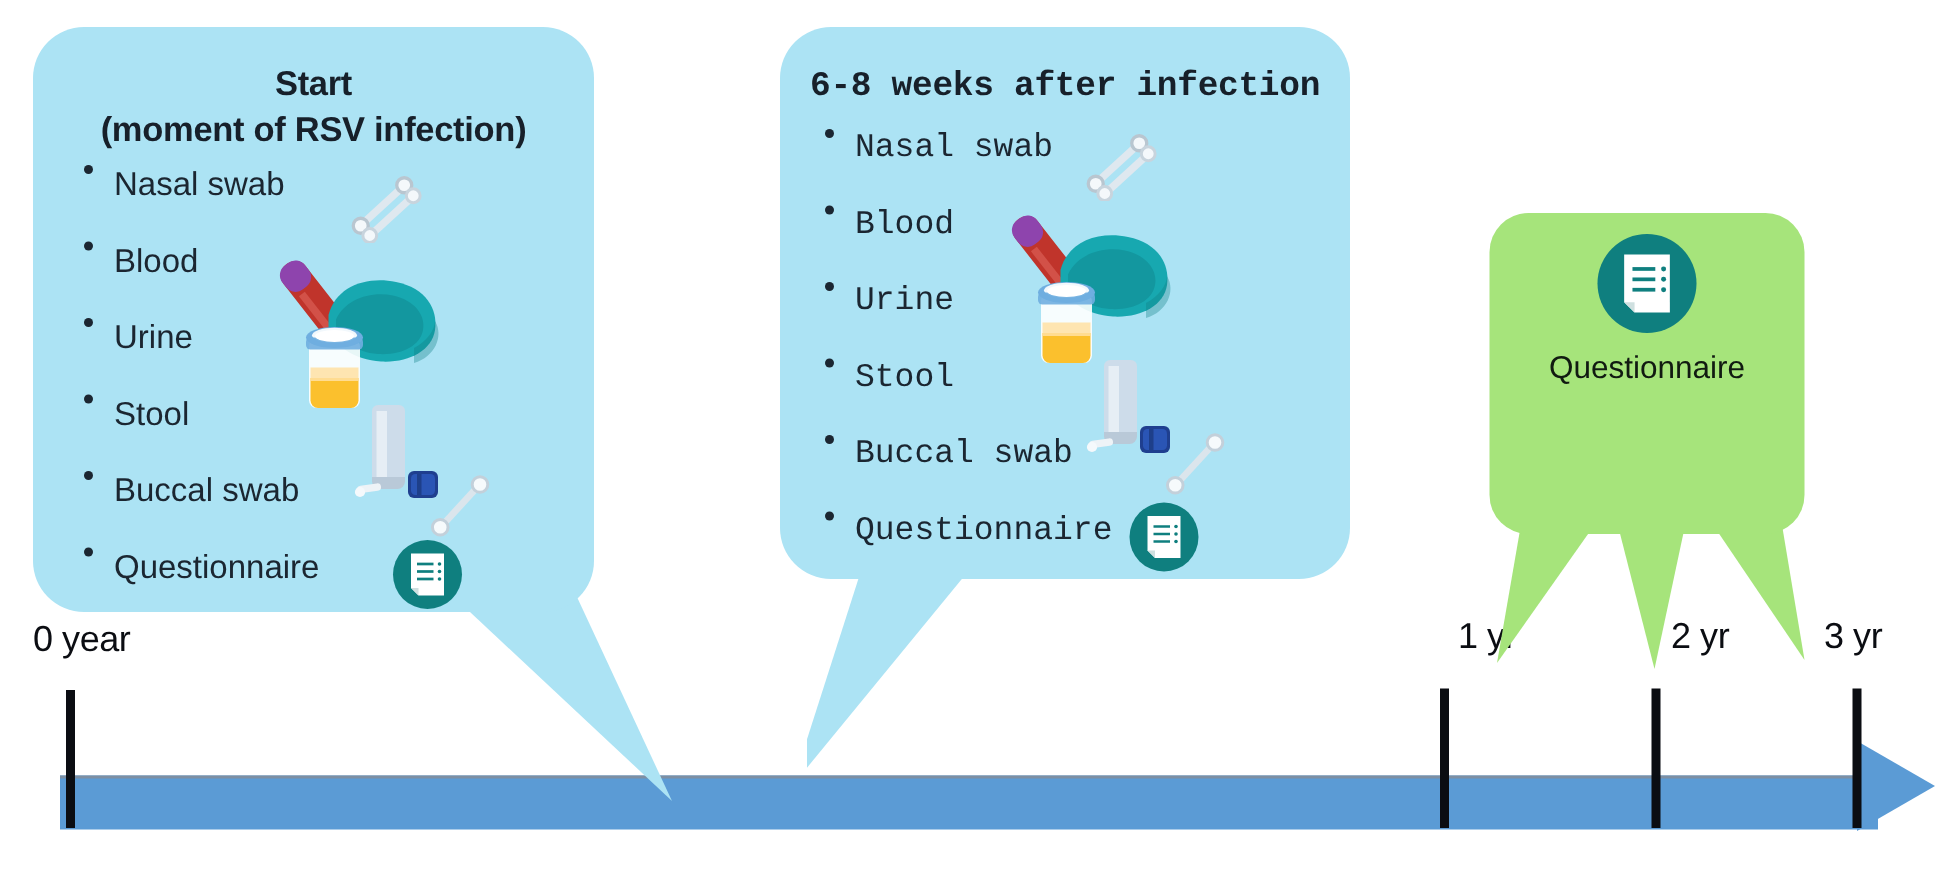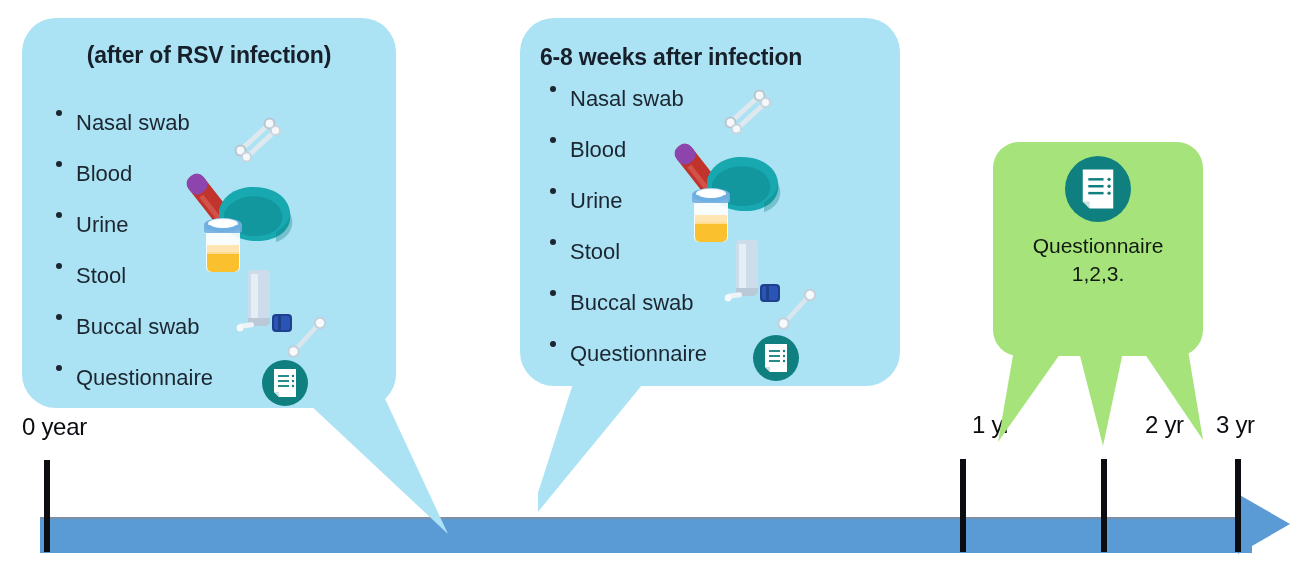--- a/index.html
+++ b/index.html
@@ -166,35 +166,36 @@
   <div id="timeline-bar"></div>
   <div id="timeline-arrow"></div>
 
   <div class="tick" style="left:44px; top:460px; height:92px;"></div>
   <div class="tick-label" style="left:22px; top:413px;">0 year</div>
 
   <div class="tick" style="left:960px; top:459px; height:93px;"></div>
   <div class="tick-label" style="left:941px; top:411px;margin-left:31px;">1 yr</div>
 
   <div class="tick" style="left:1101px; top:459px; height:93px;"></div>
-  <div class="tick-label" style="left:1145px; top:411px;">2 yr</div>
+  <div class="tick-label" style="left:1114px; top:411px;">2 yr</div>
 
   <div class="tick" style="left:1235px; top:459px; height:93px;"></div>
   <div class="tick-label" style="left:1216px; top:411px;text-align:right;">3 yr</div>
 
   <div class="callout" id="callout-start" style="left:22px; top:18px; width:374px; height:390px;">
 
     <svg class="tail" width="420" height="150" style="left:230px; top:370px;" viewBox="0 0 420 150">
       <polygon points="40,0 128,0 196,146" fill="#ACE3F4"></polygon>
     </svg>
 
     <div class="bubble bubble-blue"></div>
 
     <div class="title">
-      <div>(after of RSV infection)</div>
+      <div>Start</div>
+      <div>(moment of RSV infection)</div>
     </div>
 
     <div class="list">
       <div class="item">
         <span class="dot"></span>
         <span class="label">Nasal swab</span>
       </div>
       <div class="item">
         <span class="dot"></span>
         <span class="label">Blood</span>
@@ -279,21 +280,21 @@
         </g>
         <g fill="#0F7F7F">
           <circle cx="21" cy="8" r="1.2"></circle>
           <circle cx="21" cy="13" r="1.2"></circle>
           <circle cx="21" cy="18" r="1.2"></circle>
         </g>
       </svg>
     </div>
   </div>
 
-  <div class="callout" id="callout-6-8" style="left:520px; top:18px; width:380px; height:272px;">
+  <div class="callout" id="callout-6-8" style="left:520px; top:18px; width:380px; height:272px;font-family:Liberation Mono, monospace;">
 
     <svg class="tail" width="180" height="160" style="left:18px; top:350px;" viewBox="0 0 180 160">
       <polygon points="40,0 118,0 -10,156" fill="#ACE3F4"></polygon>
     </svg>
 
     <div class="bubble bubble-blue"></div>
 
     <div class="title">6-8 weeks after infection</div>
 
     <div class="list">
@@ -414,17 +415,16 @@
         <g fill="#0F7F7F">
           <circle cx="21" cy="8" r="1.2"></circle>
           <circle cx="21" cy="13" r="1.2"></circle>
           <circle cx="21" cy="18" r="1.2"></circle>
         </g>
       </svg>
     </div>
 
     <div class="qtext">
       <div>Questionnaire</div>
-      <div>1,2,3.</div>
     </div>
   </div>
 
 </div>
 
 </body></html>

